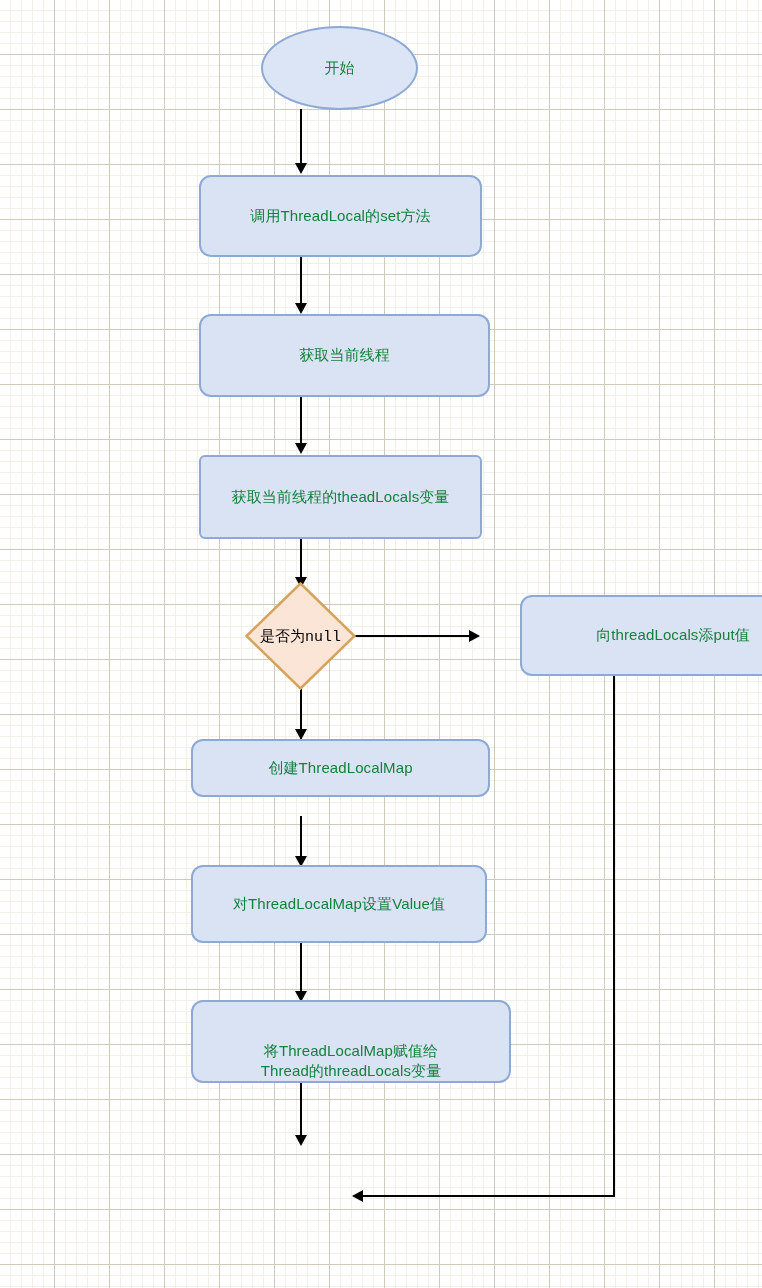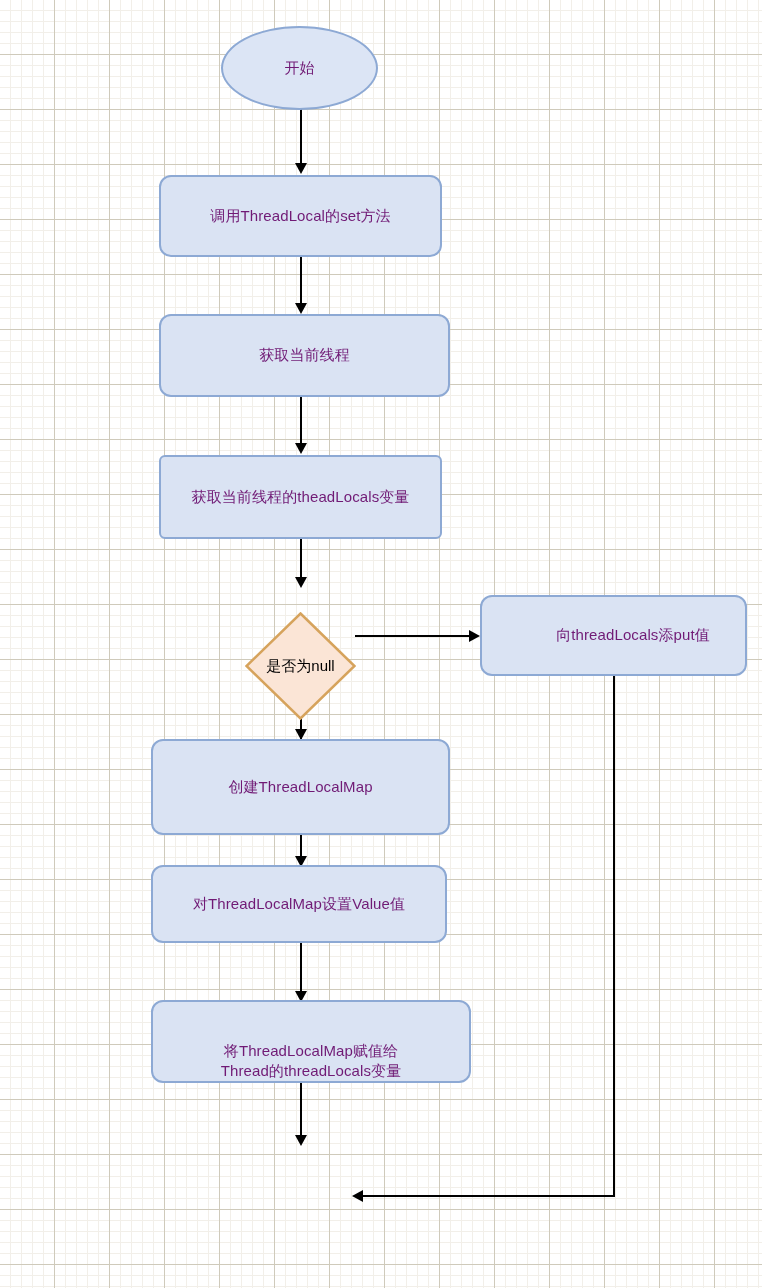--- a/index.html
+++ b/index.html
@@ -23,24 +23,25 @@
     font-family: "Liberation Sans", "DejaVu Sans", sans-serif;
   }
 
   .node {
     position: absolute;
     box-sizing: border-box;
     display: flex;
     align-items: center;
     justify-content: center;
     text-align: center;
-    color: #701a75;
+    color: #15803d;
     font-size: 15px;
     line-height: 1.35;
     letter-spacing: 0.1px;
+    margin-left: 40px;
   }
 
   
   .terminal-start {
     border: 2px solid #8da9d4;
     background: #dce5f5;
     border-radius: 50%;
   }
 
   
@@ -151,32 +152,32 @@
   </div>
 
   <div class="node process" style="left:159px; top:314px; width:291px; height:83px;">
     <span>获取当前线程</span>
   </div>
 
   <div class="node process" style="left:159px; top:455px; width:283px; height:84px;border-radius:6px;">
     <span>获取当前线程的theadLocals变量</span>
   </div>
 
-  <div class="decision-wrap" style="left:245px; top:612px; width:111px; height:108px;">
+  <div class="decision-wrap" style="left:245px; top:582px; width:111px; height:108px;font-family:Liberation Mono, monospace;">
     <svg class="decision-shape" viewBox="0 0 111 108" preserveAspectRatio="none">
       <polygon points="55.5,1.5 109.5,54 55.5,106.5 1.5,54" fill="#fbe5d6" stroke="#d6a35c" stroke-width="2.5"></polygon>
     </svg>
     <span class="decision-label">是否为null</span>
   </div>
 
   <div class="node process" style="left:480px; top:595px; width:267px; height:81px;padding-left:39px;">
     <span>向threadLocals添put值</span>
   </div>
 
-  <div class="node process" style="left:151px; top:739px; width:299px; height:96px;">
+  <div class="node process" style="left:151px; top:739px; width:299px; height:58px;">
     <span>创建ThreadLocalMap</span>
   </div>
 
   <div class="node process" style="left:151px; top:865px; width:296px; height:78px;">
     <span>对ThreadLocalMap设置Value值</span>
   </div>
 
   <div class="node process" style="left:151px; top:1000px; width:320px; height:83px;align-items:flex-end;">
     <span class="multiline">将ThreadLocalMap赋值给
 Thread的threadLocals变量</span>

